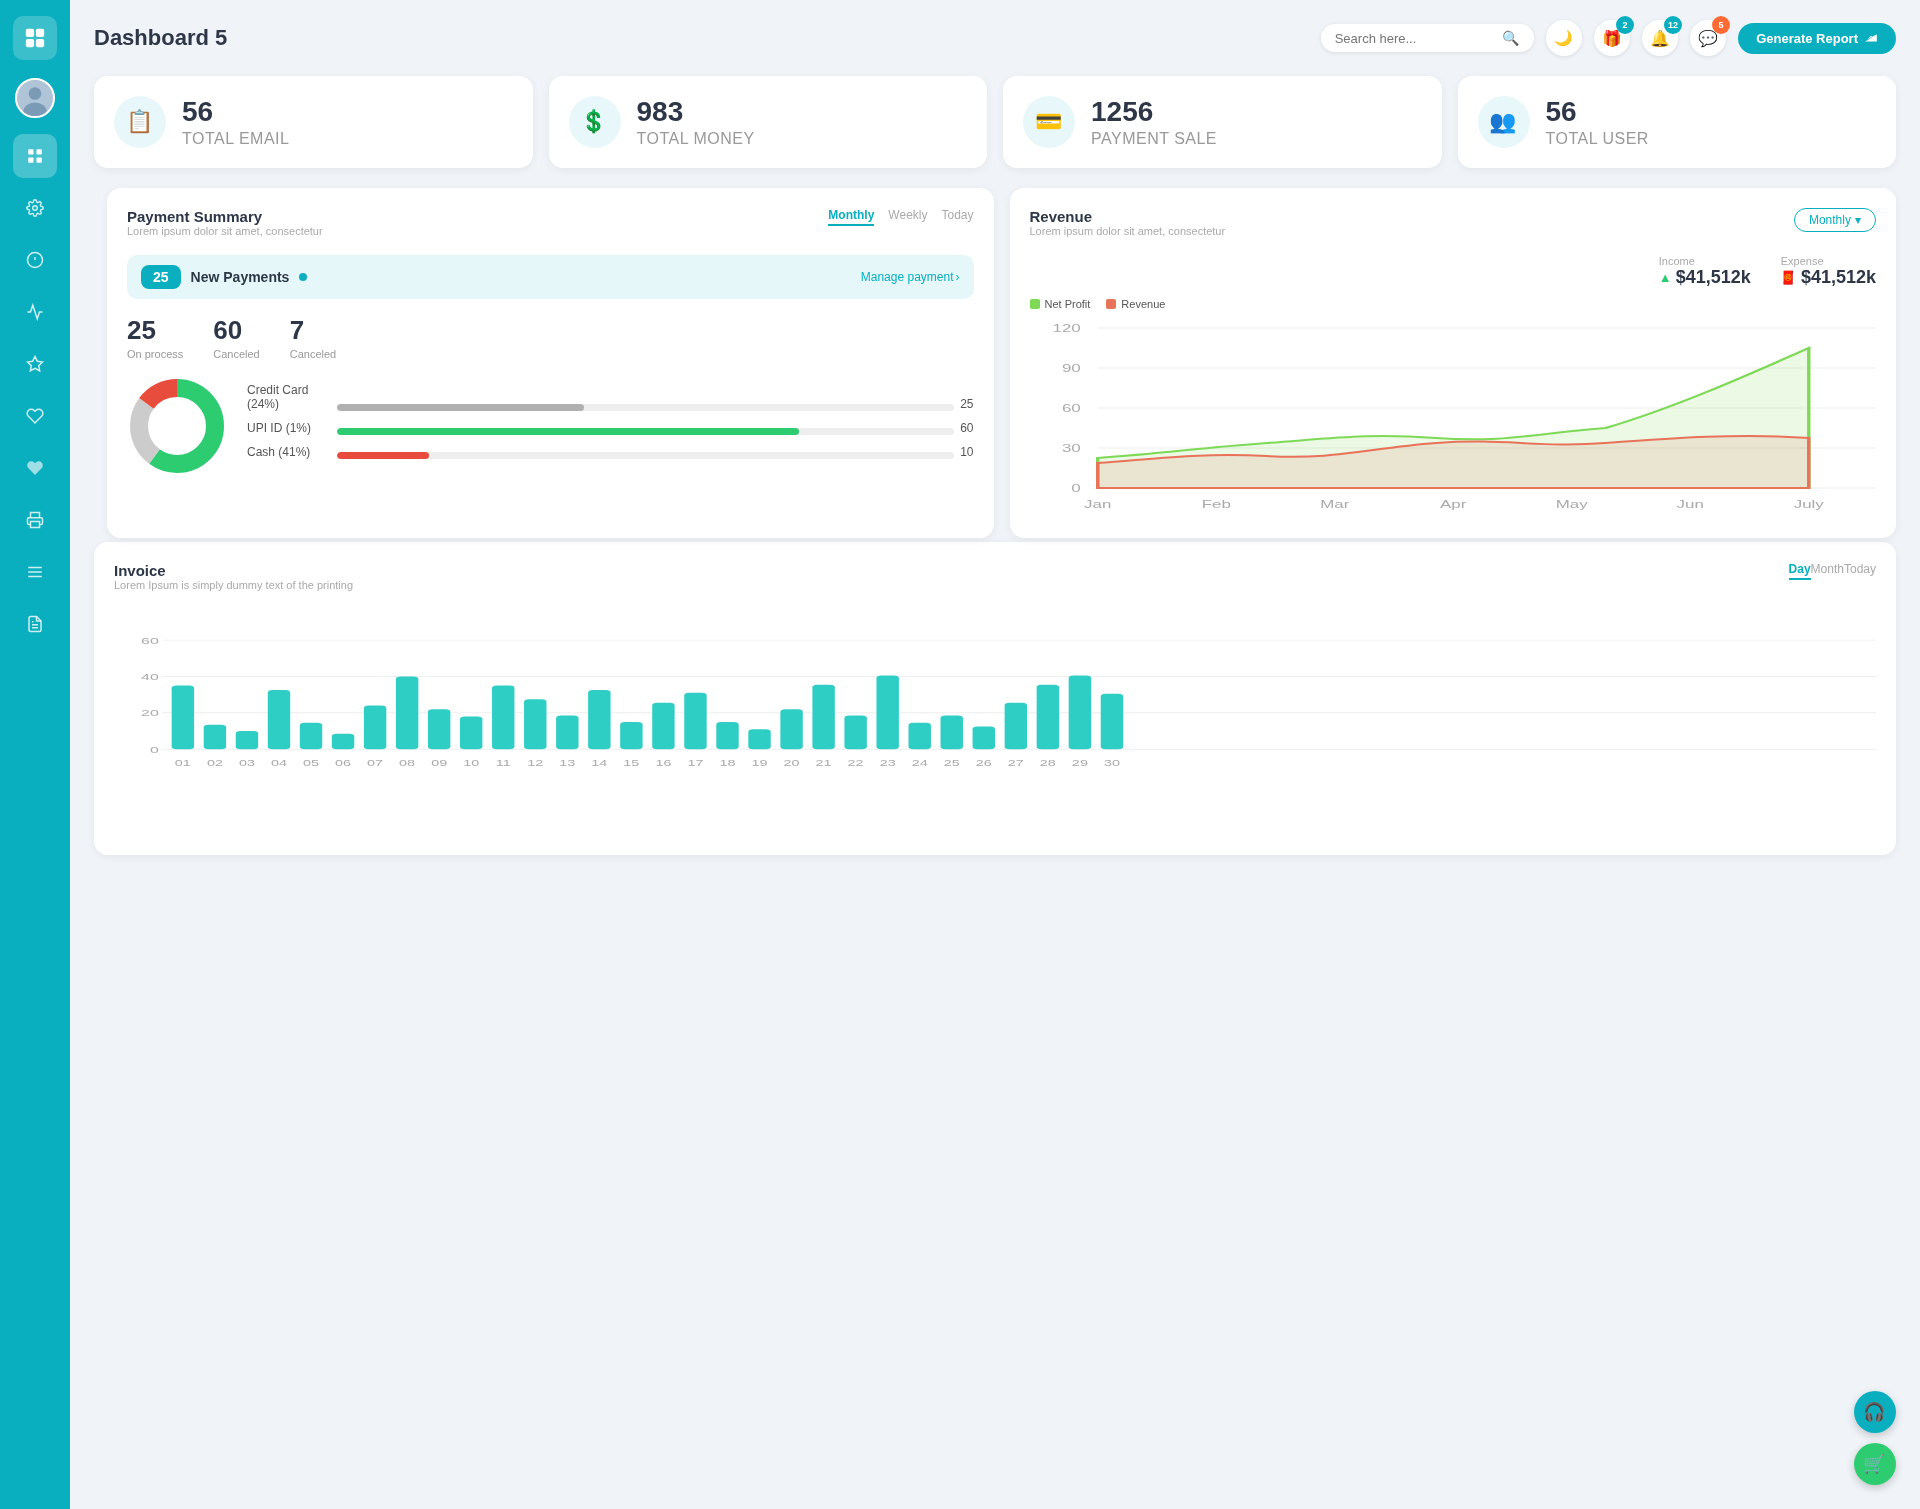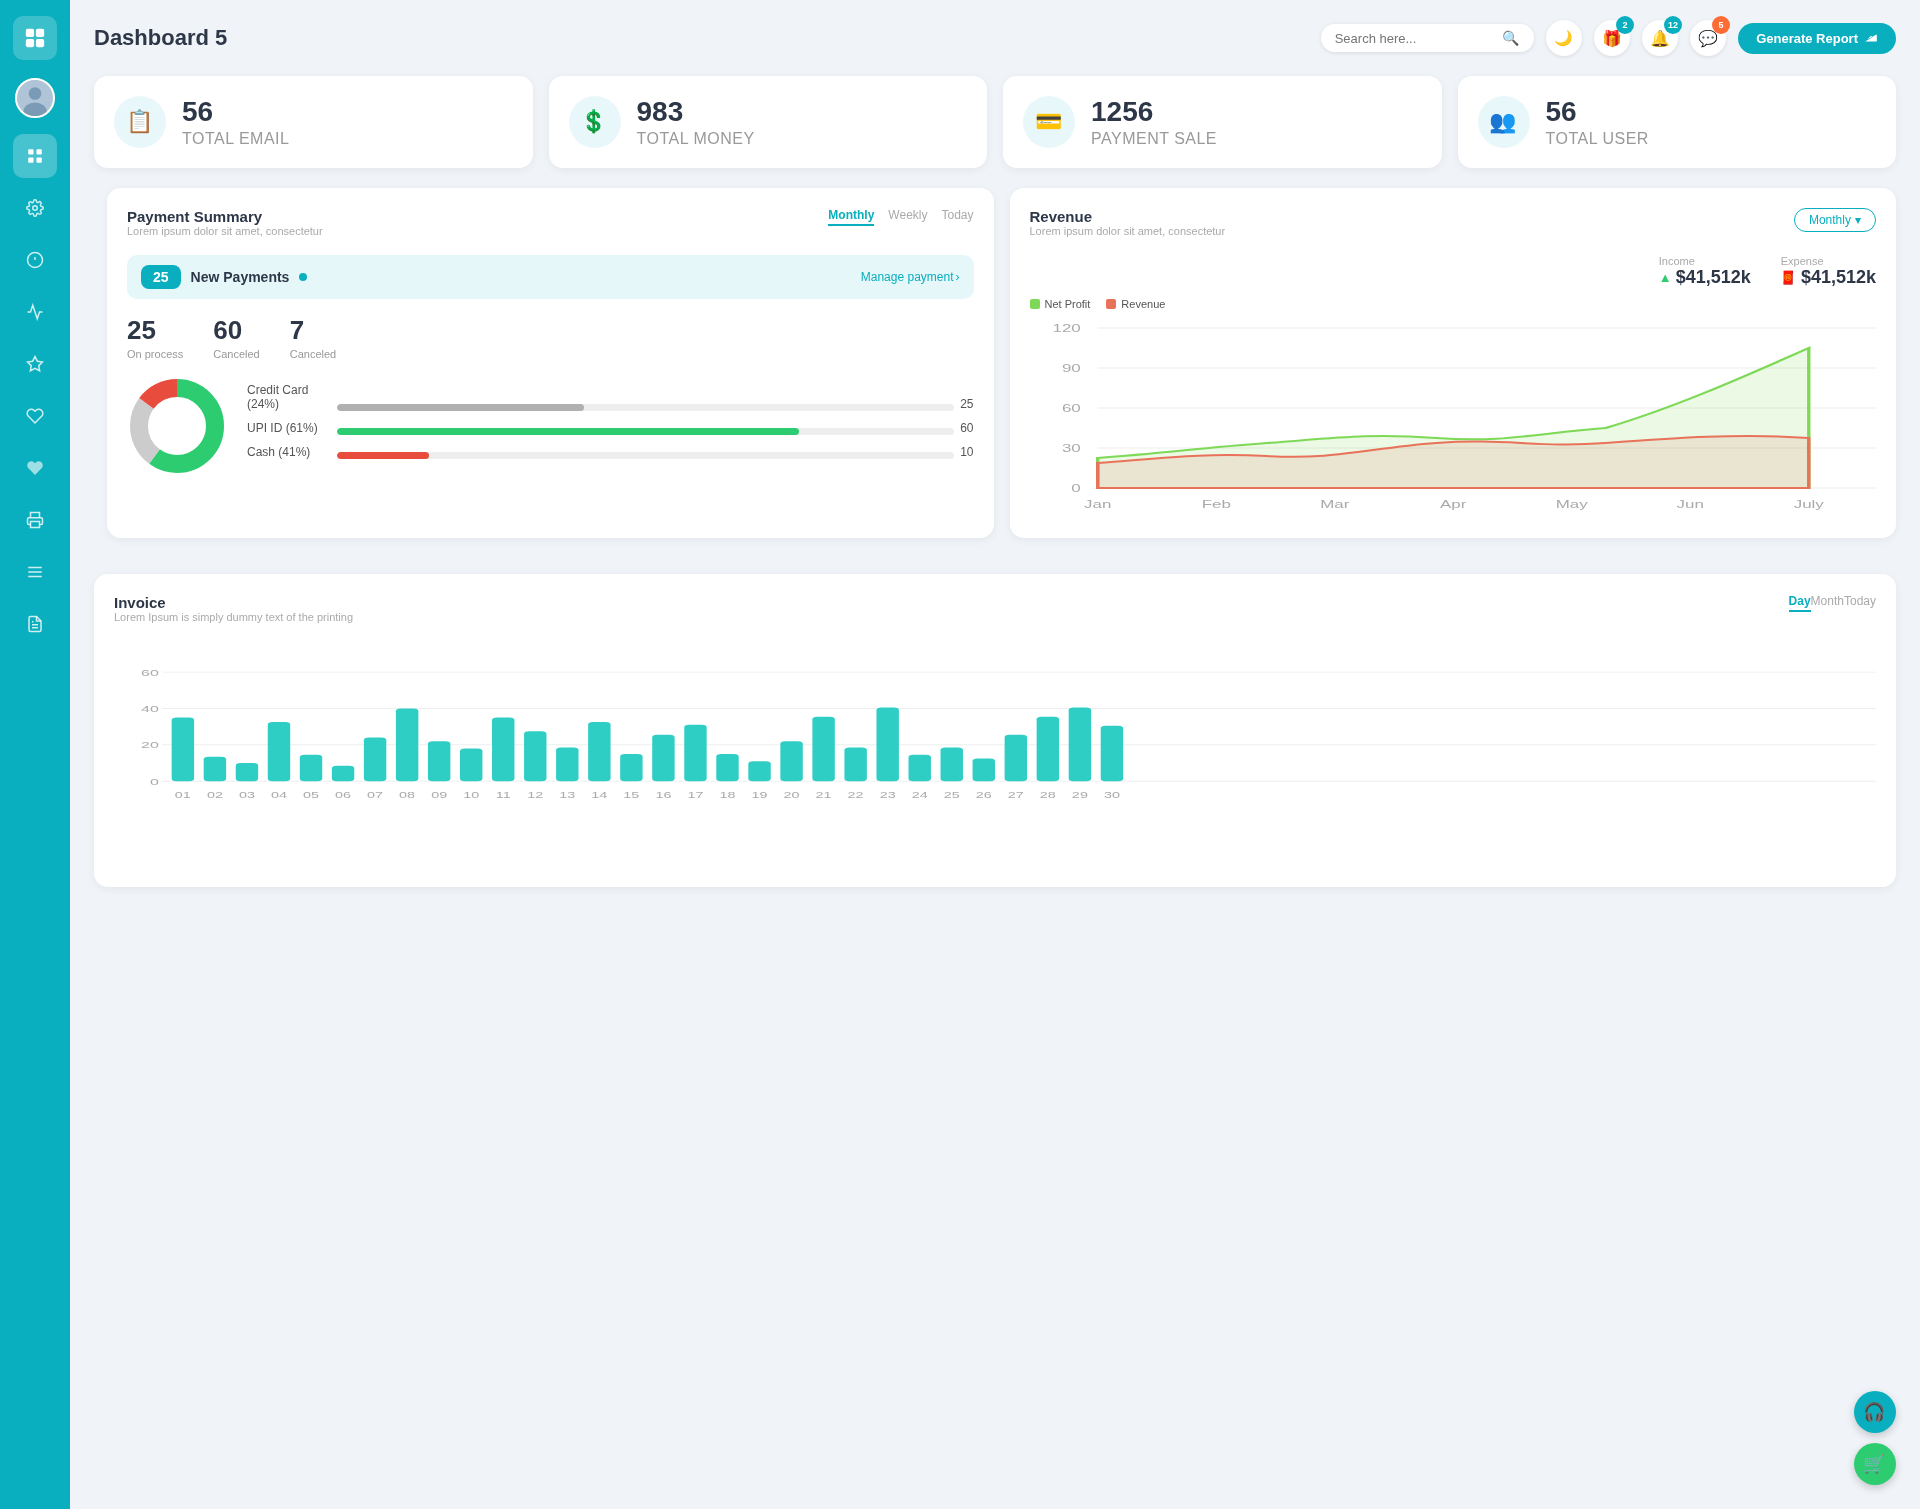--- a/index.html
+++ b/index.html
@@ -141,21 +141,21 @@
       flex-shrink: 0;
     }
     .stat-value { font-size: 28px; font-weight: 700; color: #2d3748; }
     .stat-label { font-size: 16px; color: #999; text-transform: uppercase; letter-spacing: 0.5px; margin-top: 2px; }
 
     
     .middle-row {
       display: grid;
       grid-template-columns: 1fr 1fr;
       gap: 16px;
-      margin-bottom: 36px;
+      margin-bottom: 4px;
       padding-left: 13px;
     }
 
     
     .card {
       background: white;
       border-radius: 14px;
       padding: 20px;
       box-shadow: 0 2px 8px rgba(0,0,0,0.06);
     }
@@ -490,21 +490,21 @@
         </div>
         <div class="progress-list">
           <div class="progress-item">
             <span class="plabel">Credit Card (24%)</span>
             <div class="progress-bar-bg">
               <div class="progress-bar-fill" style="width:40%;background:#b0b0b0;"></div>
             </div>
             <span class="progress-val">25</span>
           </div>
           <div class="progress-item">
-            <span class="plabel">UPI ID (61%)</span>
+            <span class="plabel">UPI ID (1%)</span>
             <div class="progress-bar-bg">
               <div class="progress-bar-fill" style="width:75%;background:#2ecc71;"></div>
             </div>
             <span class="progress-val">60</span>
           </div>
           <div class="progress-item">
             <span class="plabel">Cash (41%)</span>
             <div class="progress-bar-bg">
               <div class="progress-bar-fill" style="width:15%;background:#e74c3c;"></div>
             </div>

